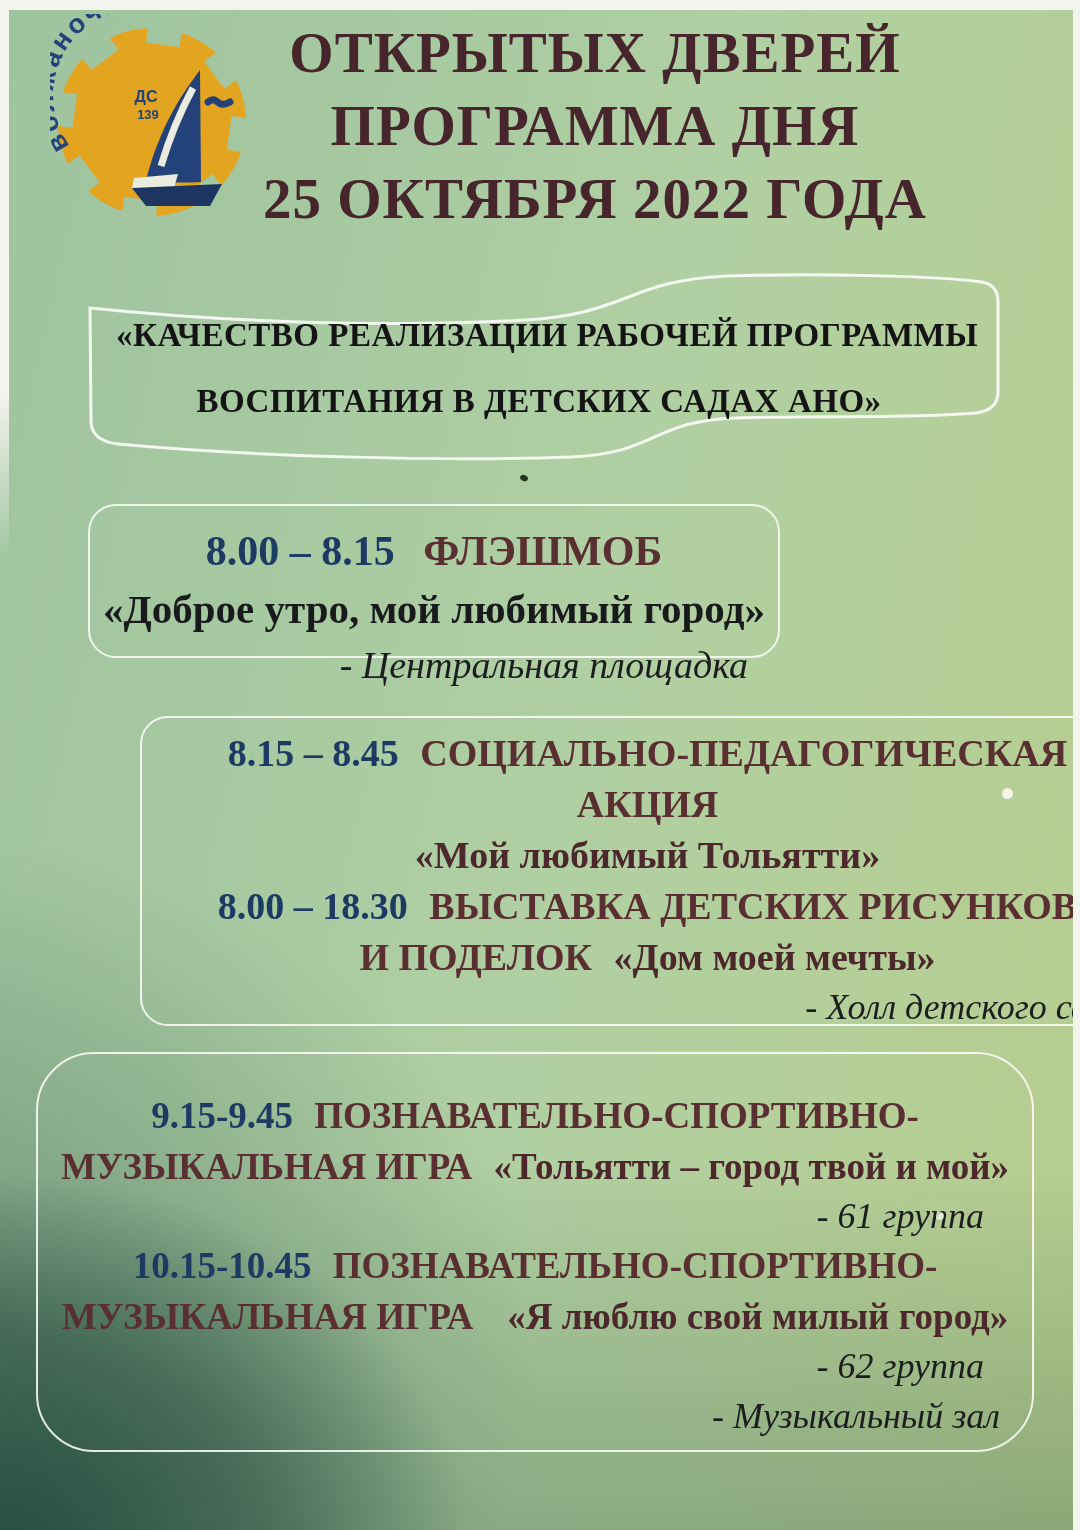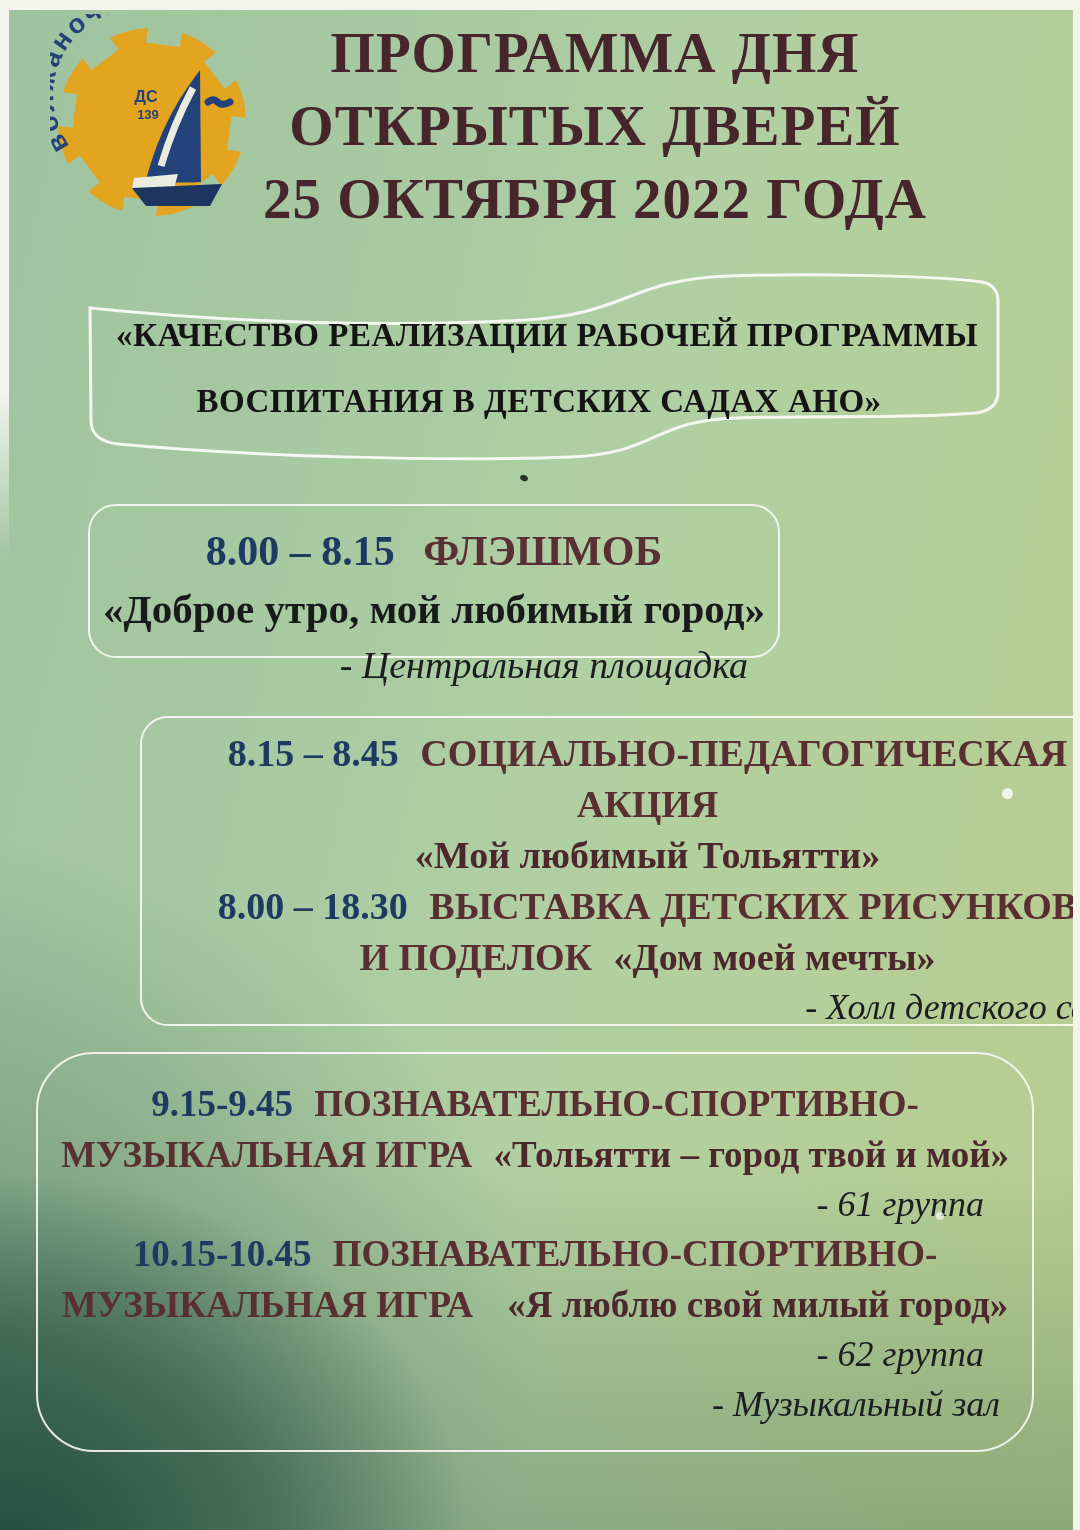--- a/index.html
+++ b/index.html
@@ -45,21 +45,21 @@
   .banner-text div{white-space:nowrap;}
 
   
   .card{
     position:absolute;z-index:2;
     border:2.5px solid rgba(250,252,247,0.88);
     box-sizing:border-box;
   }
   .card-1{left:88px;top:504px;width:692px;height:154px;border-radius:28px;padding-top:16px;}
   .card-2{left:140px;top:716px;width:1015px;height:310px;border-radius:28px;padding-top:10px;}
-  .card-3{left:36px;top:1052px;width:998px;height:400px;border-radius:58px;padding-top:24px;}
+  .card-3{left:36px;top:1052px;width:998px;height:400px;border-radius:58px;padding-top:36px;}
 
   .ln{text-align:center;font-weight:bold;white-space:nowrap;}
   .time{color:#1d3a63;}
   .caps{color:#5a2f32;}
   .quote-black{color:#191a1c;}
   .quote-maroon{color:#4c282c;}
   .loc{
     font-weight:normal;font-style:italic;color:#1c1d1f;
     text-align:right;white-space:nowrap;
   }
@@ -120,22 +120,22 @@
       <text font-family="Liberation Sans, sans-serif" font-size="27" font-weight="bold" fill="#24427a" letter-spacing="3">
         <textPath href="#arcpath">волжаночка</textPath>
       </text>
 
       <text x="96" y="88" text-anchor="middle" font-family="Liberation Sans, sans-serif" font-size="16" font-weight="bold" fill="#24427a">ДС</text>
       <text x="98" y="105" text-anchor="middle" font-family="Liberation Sans, sans-serif" font-size="13" font-weight="bold" fill="#24427a">139</text>
     </svg>
   </div>
 
   <div class="title">
+    <div>ОТКРЫТЫХ ДВЕРЕЙ</div>
     <div>ПРОГРАММА ДНЯ</div>
-    <div>ОТКРЫТЫХ ДВЕРЕЙ</div>
     <div>25 ОКТЯБРЯ 2022 ГОДА</div>
   </div>
 
   <div class="banner">
     <svg width="936" height="208" viewBox="0 0 936 208">
       <path d="M 14,52
                C 150,66 310,72 450,64
                C 552,58 552,24 652,20
                C 742,17 862,20 906,26
                Q 922,29 922,46

